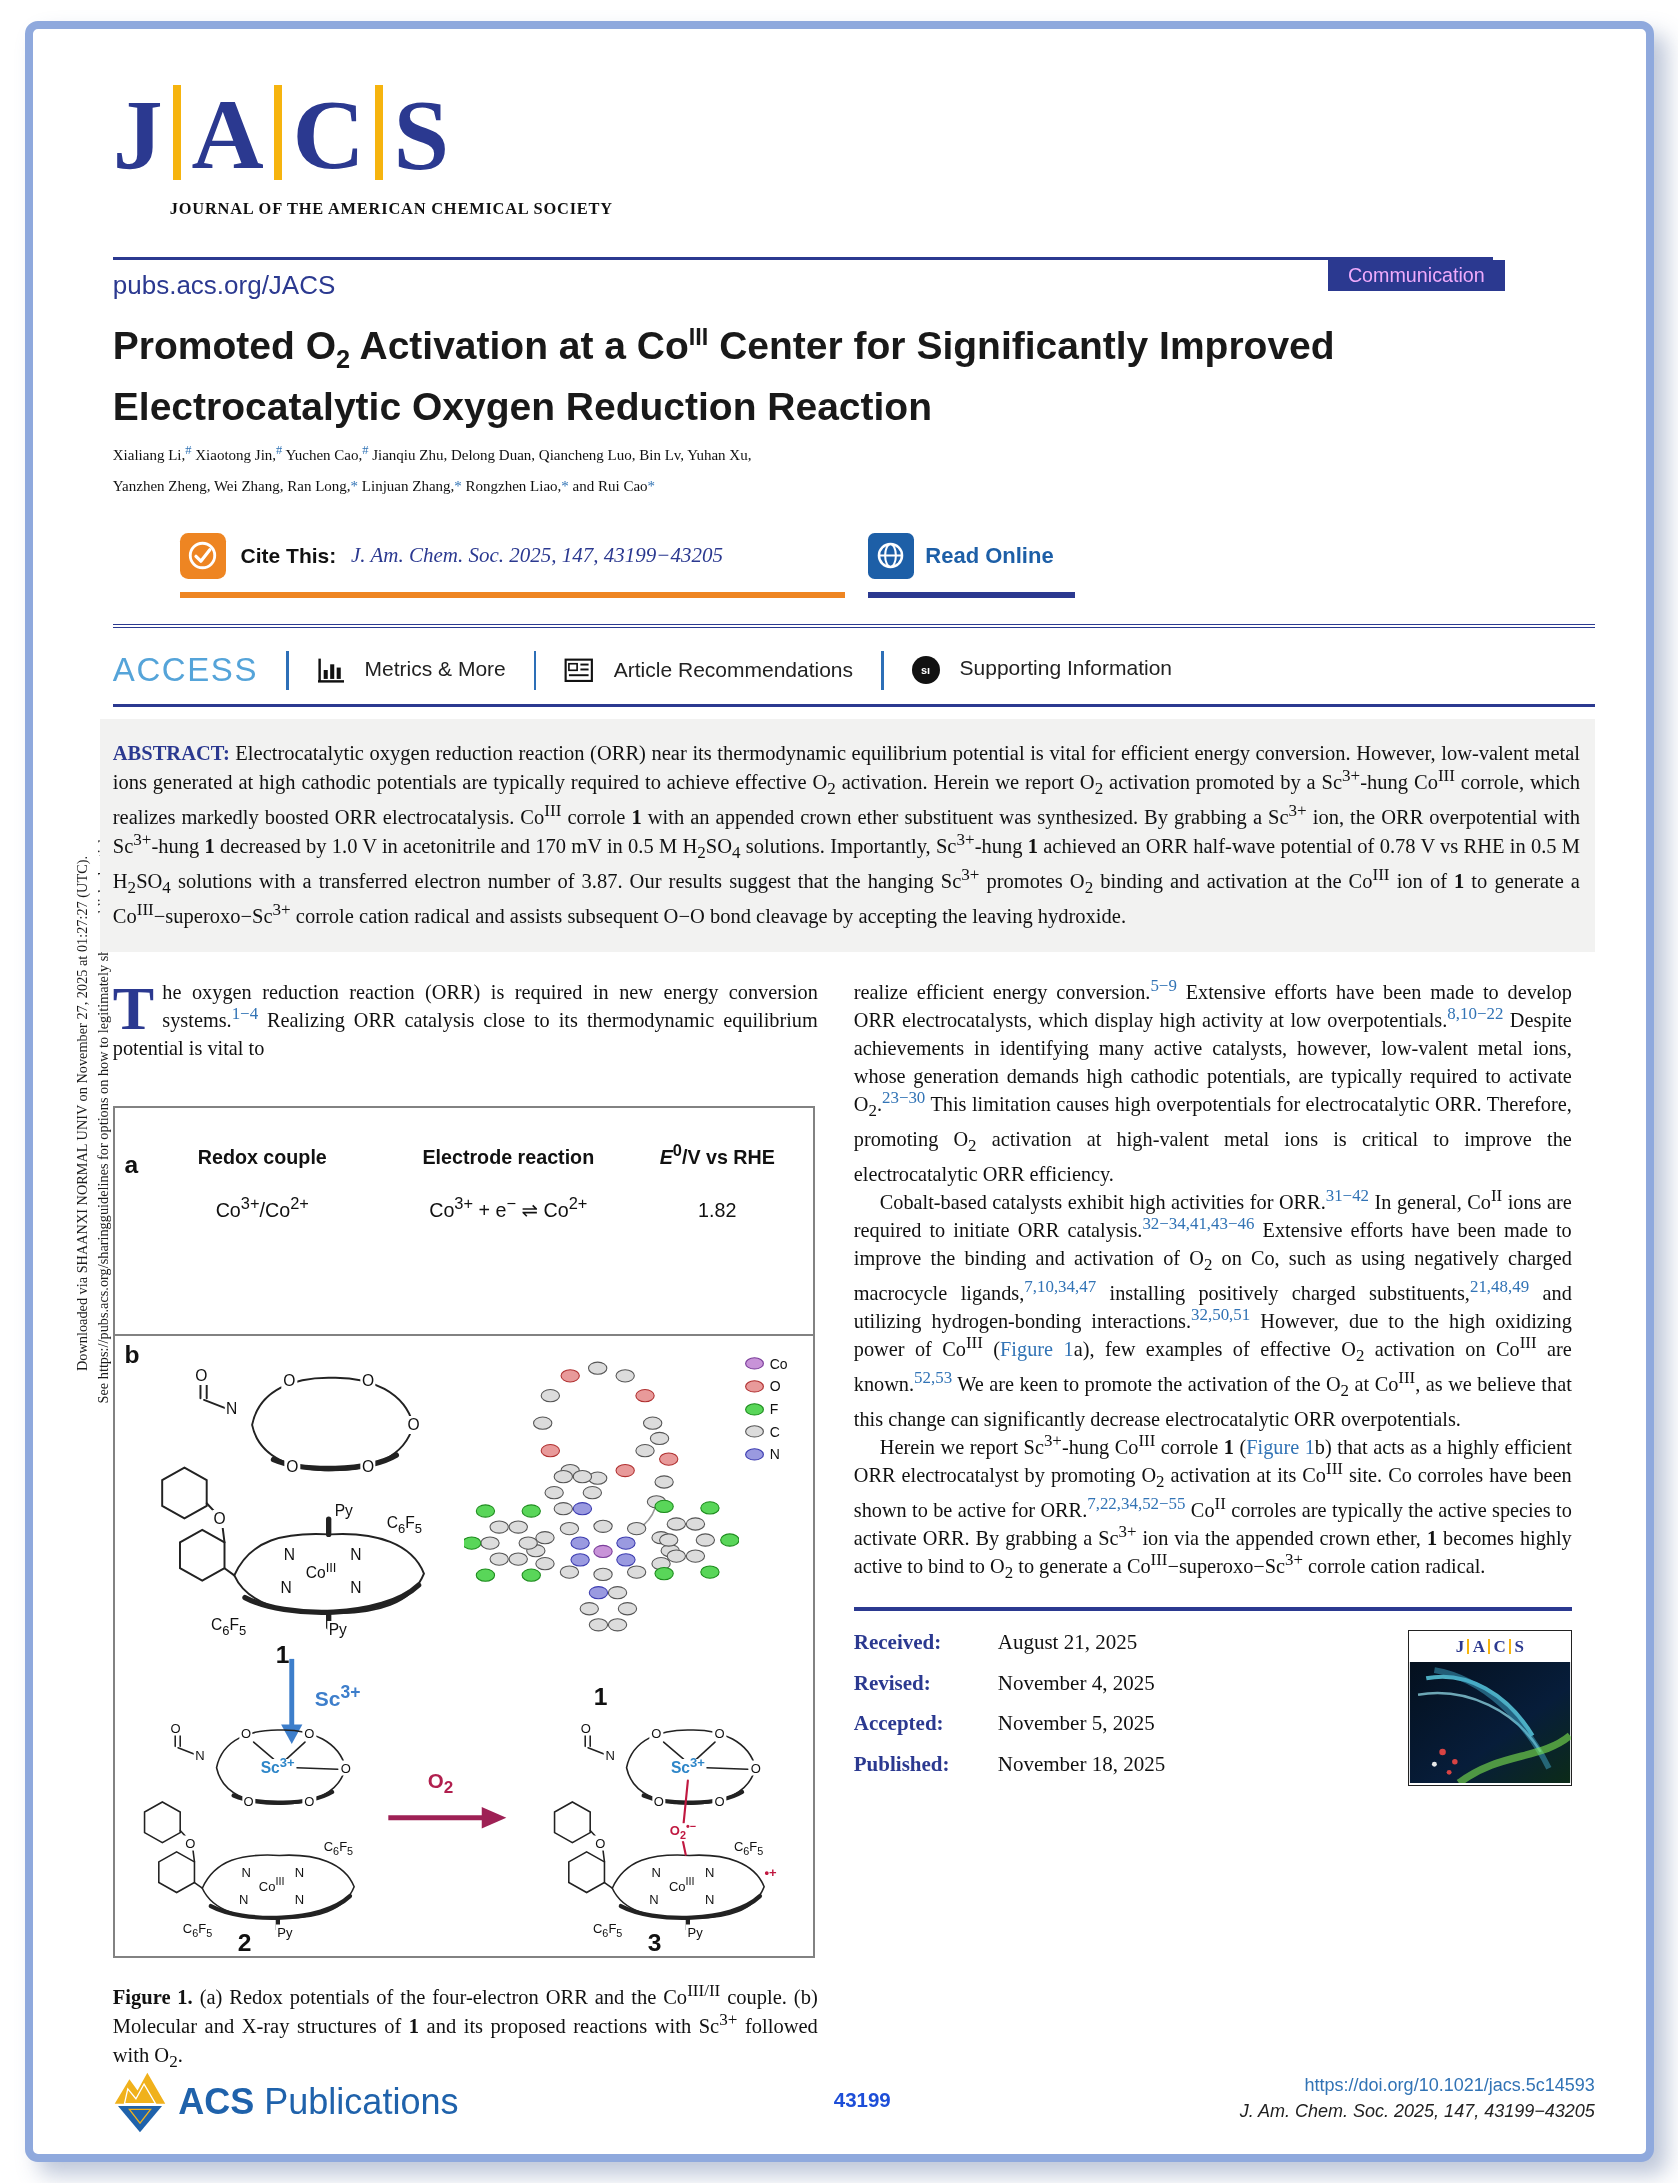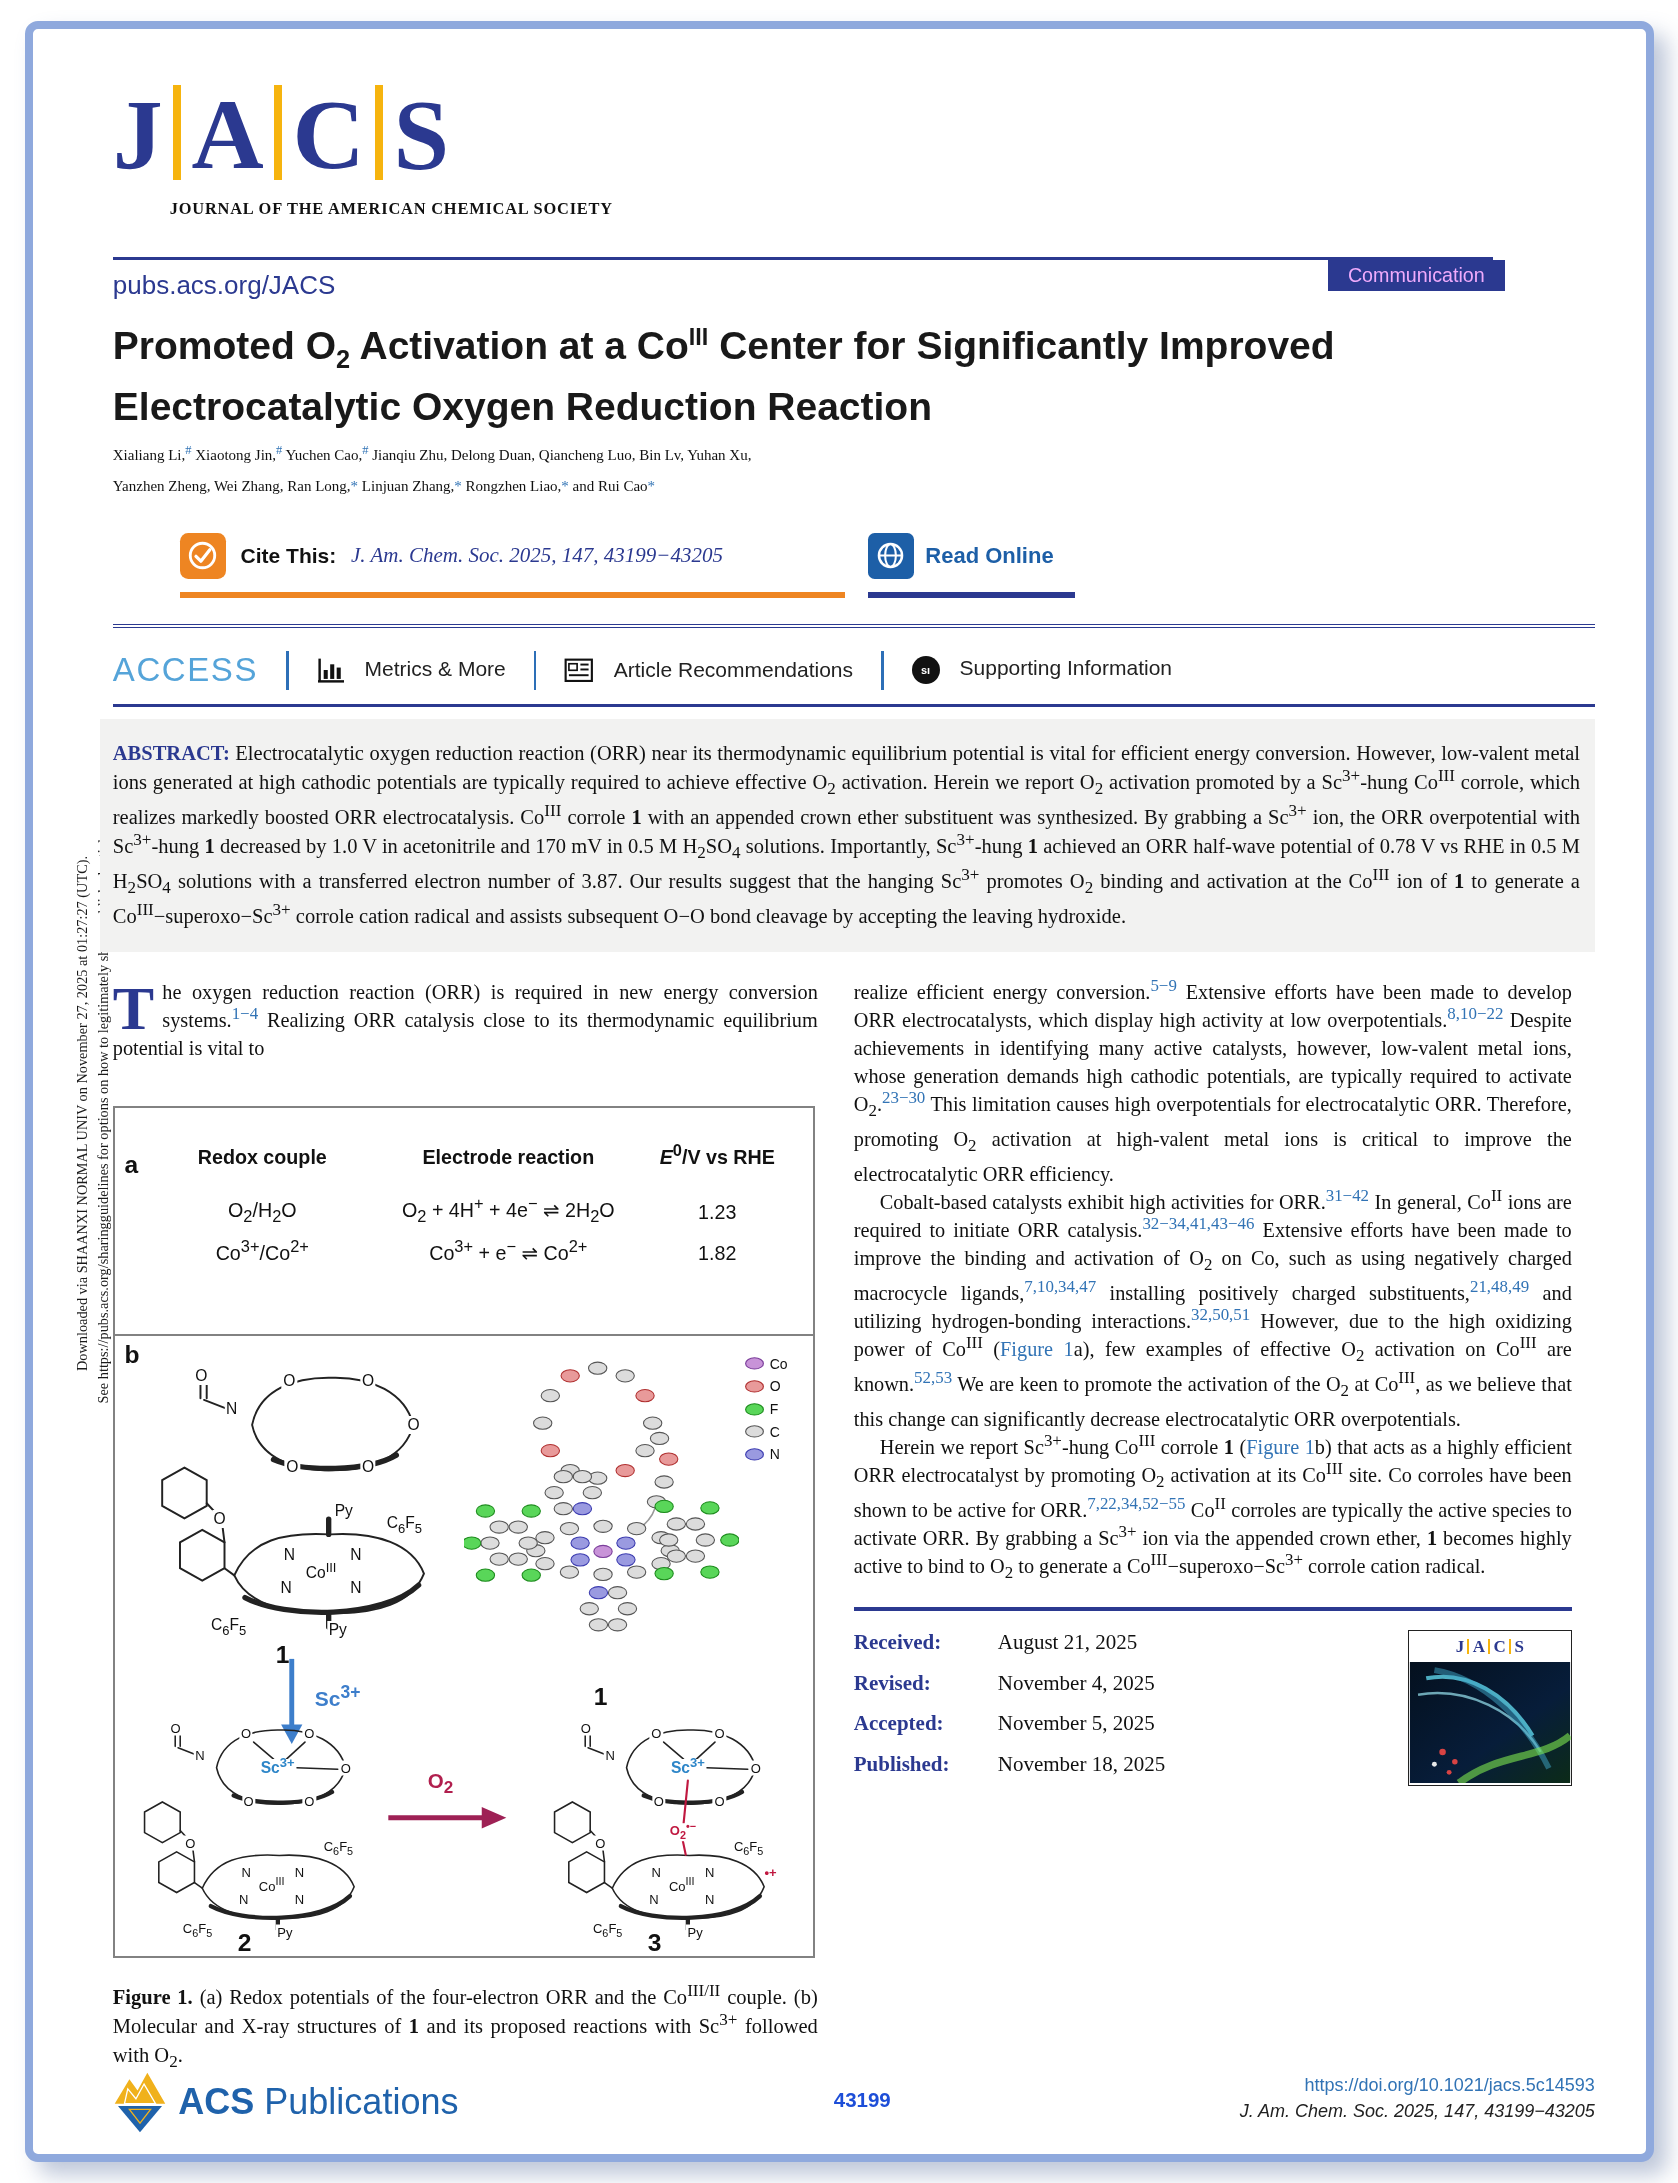--- a/index.html
+++ b/index.html
@@ -228,25 +228,20 @@
           <span class="panel-label">a</span>
           <table class="ftable">
             <thead>
               <tr>
                 <th class="c1">Redox couple</th>
                 <th class="c2">Electrode reaction</th>
                 <th class="c3"><i>E</i><sup>0</sup>/V vs RHE</th>
               </tr>
             </thead>
             <tbody>
-              <tr>
-                <td>O<sub>2</sub>/H<sub>2</sub>O</td>
-                <td>O<sub>2</sub> + 4H<sup>+</sup> + 4e<sup>−</sup> ⇌ 2H<sub>2</sub>O</td>
-                <td>1.23</td>
-              </tr>
               <tr>
                 <td>Co<sup>3+</sup>/Co<sup>2+</sup></td>
                 <td>Co<sup>3+</sup> + e<sup>−</sup> ⇌ Co<sup>2+</sup></td>
                 <td>1.82</td>
               </tr>
             </tbody>
           </table>
         </div>
 
         <div class="panel-b">

